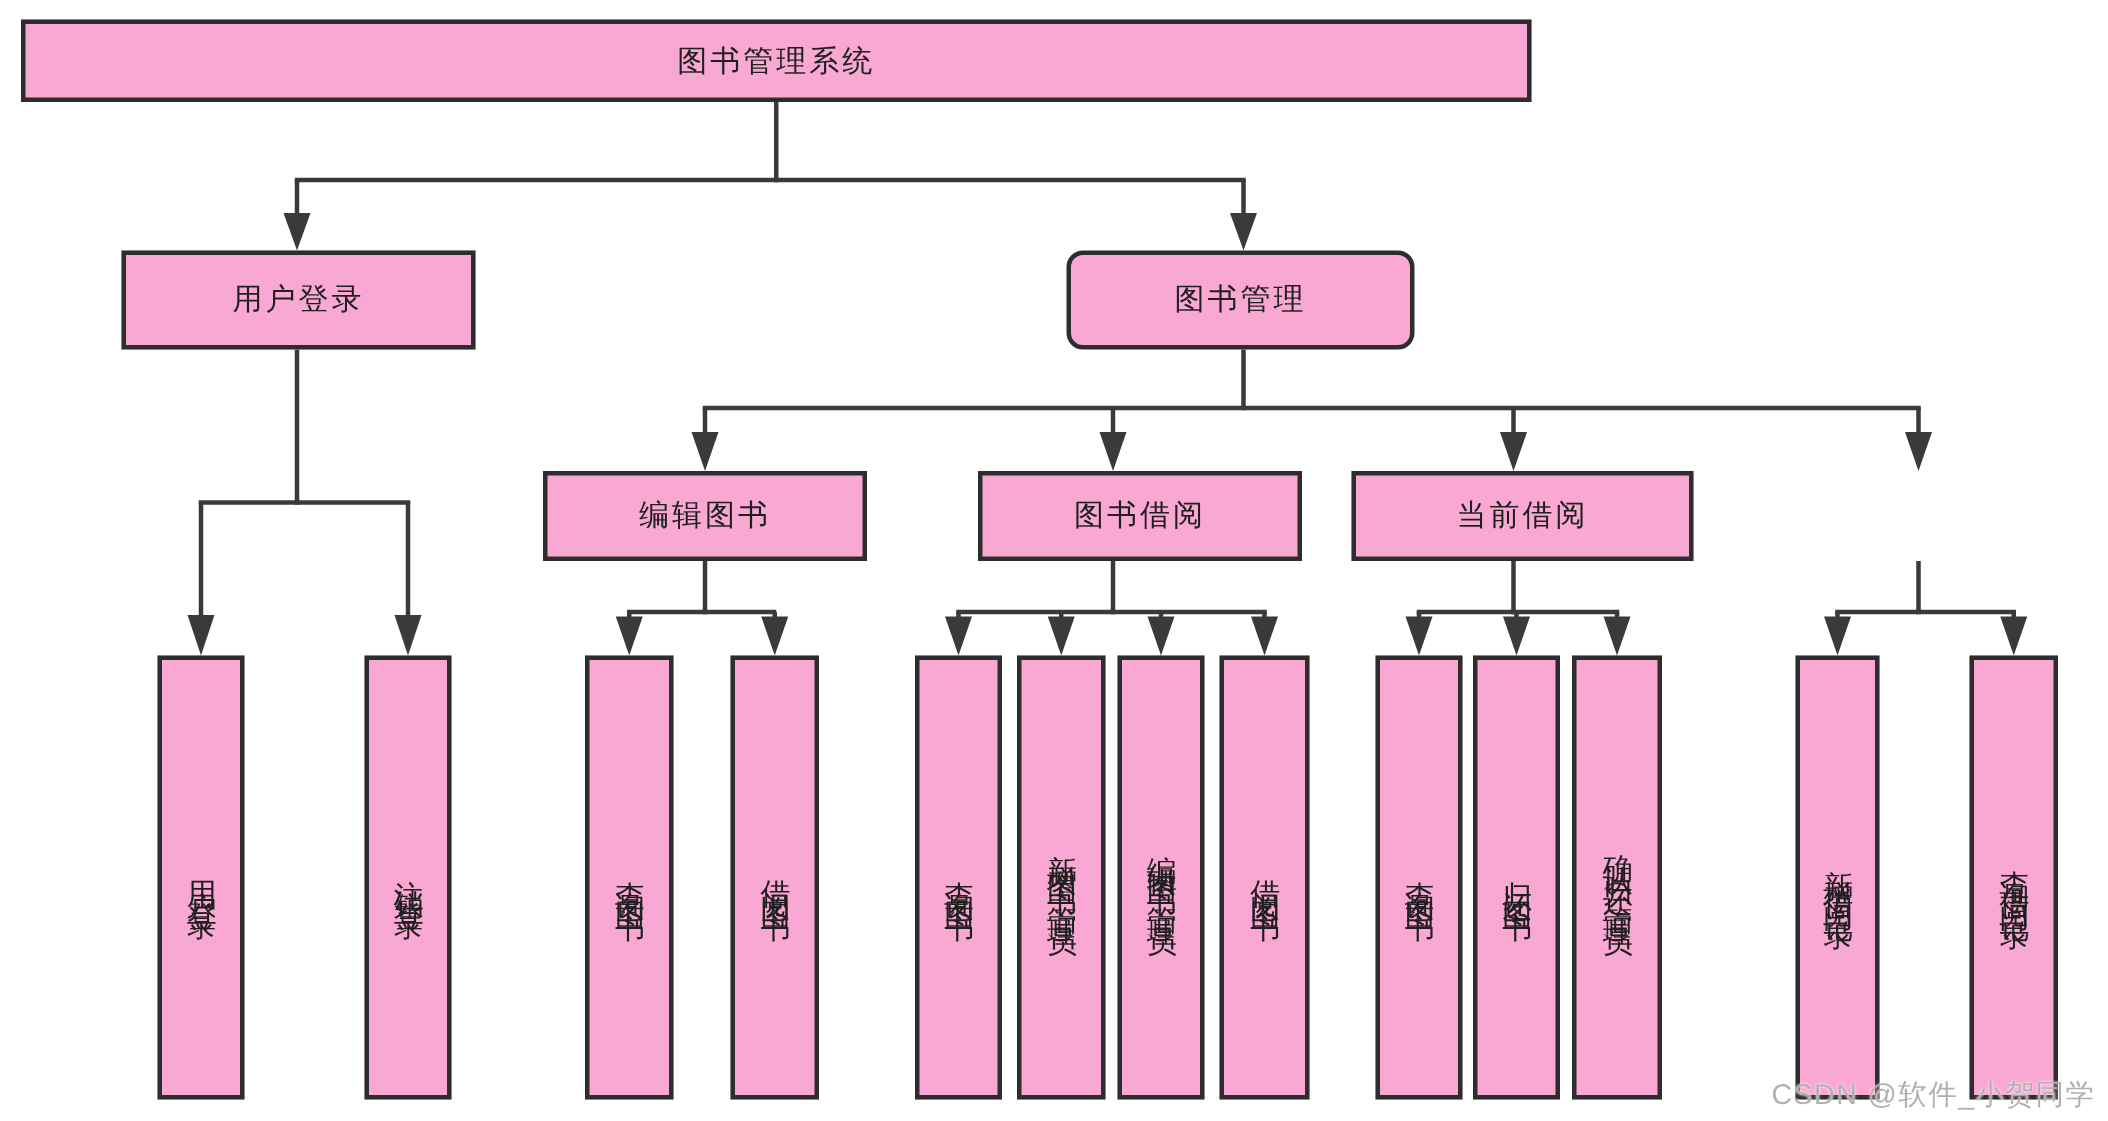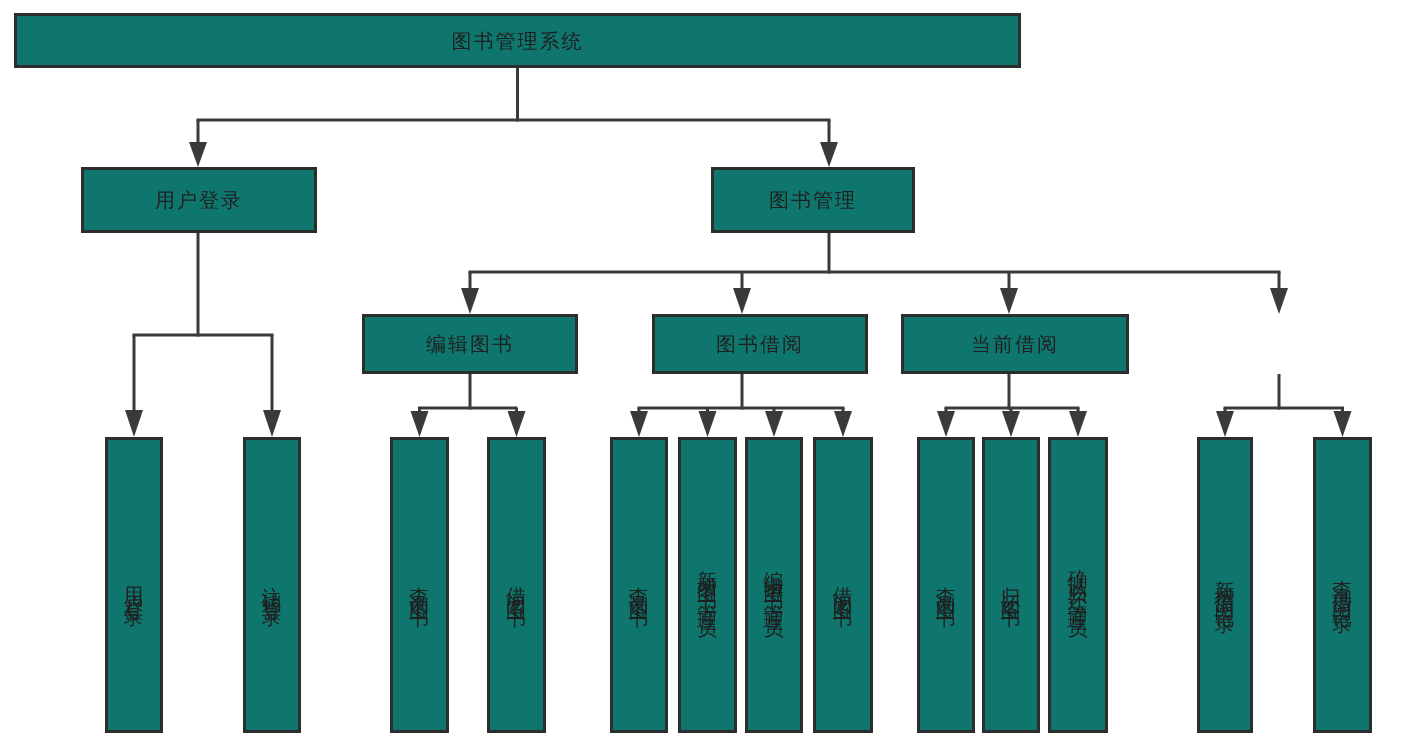--- a/index.html
+++ b/index.html
@@ -15,21 +15,21 @@
   #connectors {
     position: absolute;
     left: 0; top: 0;
     width: 1405px; height: 747px;
   }
   #connectors line { stroke: #3a3a3a; stroke-width: 3; }
   #connectors polygon { fill: #3a3a3a; stroke: none; }
   .box {
     position: absolute;
     box-sizing: border-box;
-    background: #0f766e;
+    background: #f9a8d4;
     border: 3px solid #2d2d2d;
     display: flex;
     align-items: center;
     justify-content: center;
     font-size: 20px;
     letter-spacing: 2px;
     color: #1f1f1f;
     text-align: right;
     line-height: 1.2;
   }
@@ -128,21 +128,21 @@
       <line x1="1225" y1="408" x2="1225" y2="413"></line>
       <polygon points="1216,411 1234,411 1225,437"></polygon>
       <line x1="1342.5" y1="408" x2="1342.5" y2="413"></line>
       <polygon points="1333.5,411 1351.5,411 1342.5,437"></polygon>
     </g>
   </svg>
 
   <div class="box" style="left:14px; top:13px; width:1007px; height:55px;">图书管理系统</div>
 
   <div class="box" style="left:81px; top:167px; width:236px; height:66px;">用户登录</div>
-  <div class="box" style="left:711px; top:167px; width:204px; height:66px;">图书管理</div>
+  <div class="box" style="left:711px; top:167px; width:232px; height:66px;border-radius:11px;">图书管理</div>
 
   <div class="box" style="left:362px; top:314px; width:216px; height:60px;">编辑图书</div>
   <div class="box" style="left:632px; top:314px; width:216px; height:60px;margin-left:20px;">图书借阅</div>
   <div class="box" style="left:901px; top:314px; width:228px; height:60px;">当前借阅</div>
 
   <div class="box leaf" style="left:105px; top:437px; width:58px; height:296px;">用户登录</div>
   <div class="box leaf" style="left:243px; top:437px; width:58px; height:296px;">注销登录</div>
 
   <div class="box leaf" style="left:390px; top:437px; width:59px; height:296px;">查询图书</div>
   <div class="box leaf" style="left:487px; top:437px; width:59px; height:296px;">借阅图书</div>
@@ -152,14 +152,15 @@
   <div class="box leaf" style="left:745px; top:437px; width:58px; height:296px;">编辑图书（管理员）</div>
   <div class="box leaf" style="left:813px; top:437px; width:60px; height:296px;">借阅图书</div>
 
   <div class="box leaf" style="left:917px; top:437px; width:58px; height:296px;">查询图书</div>
   <div class="box leaf" style="left:982px; top:437px; width:58px; height:296px;">归还图书</div>
   <div class="box leaf" style="left:1048px; top:437px; width:60px; height:296px;">确认归还（管理员）</div>
 
   <div class="box leaf" style="left:1197px; top:437px; width:56px; height:296px;">新增借阅记录</div>
   <div class="box leaf" style="left:1313px; top:437px; width:59px; height:296px;">查询借阅记录</div>
 
+  <div id="watermark">CSDN @软件_小贺同学</div>
 
 </div>
 
 </body></html>

